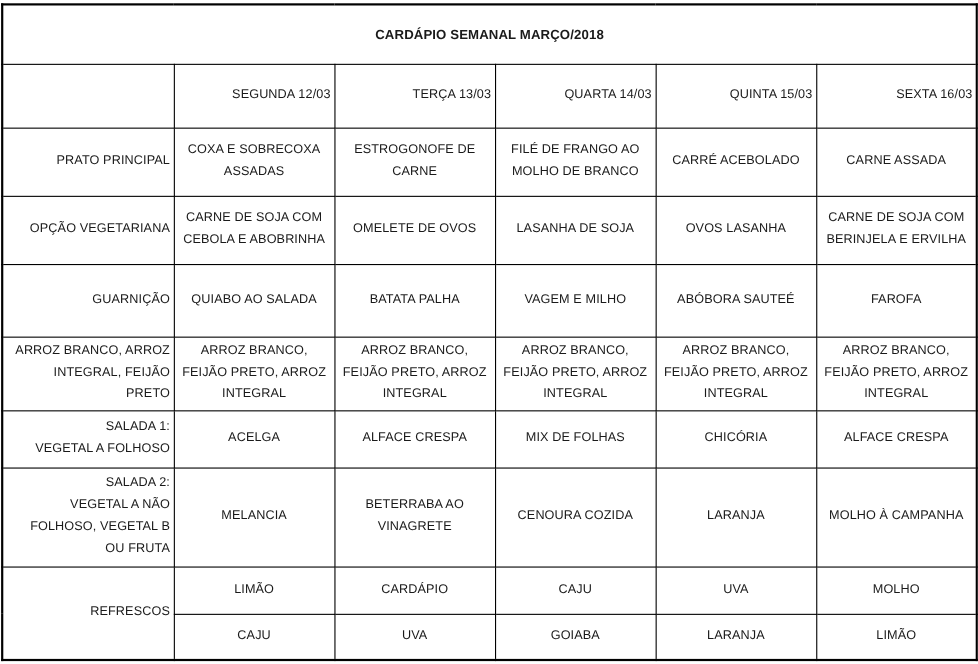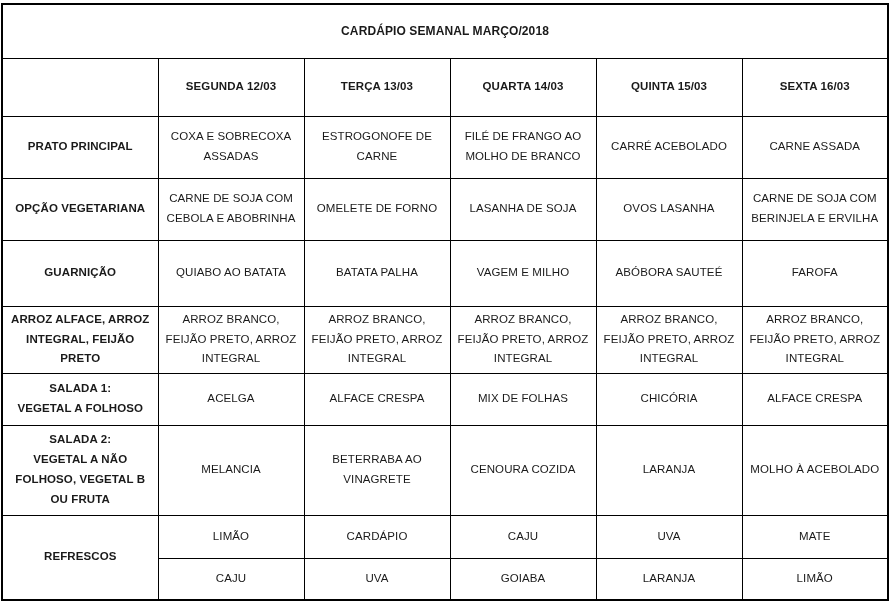--- a/index.html
+++ b/index.html
@@ -23,21 +23,21 @@
     text-align: center;
     vertical-align: middle;
     font-size: 11.5px;
     color: #1a1a1a;
     letter-spacing: 0.1px;
     line-height: 1.72;
     padding: 1px 3px;
     white-space: pre-line;
     overflow: hidden;
   }
-  table.menu th { font-weight: bold; }
+  table.menu th { font-weight: normal; text-align: right; }
   table.menu td { font-weight: normal; }
   tr.title-row td {
     font-weight: bold;
     font-size: 12px;
   }
   tr.title-row     { height: 54px; }
   tr.header-row    { height: 58px; }
   tr.row-prato     { height: 62px; }
   tr.row-veg       { height: 62px; }
   tr.row-guarnicao { height: 66px; }
@@ -83,38 +83,38 @@
     <td>FILÉ DE FRANGO AO
 MOLHO DE BRANCO</td>
     <td>CARRÉ ACEBOLADO</td>
     <td>CARNE ASSADA</td>
   </tr>
 
   <tr class="row-veg">
     <th>OPÇÃO VEGETARIANA</th>
     <td>CARNE DE SOJA COM
 CEBOLA E ABOBRINHA</td>
-    <td>OMELETE DE FORNO</td>
+    <td>OMELETE DE OVOS</td>
     <td>LASANHA DE SOJA</td>
     <td>OVOS LASANHA</td>
     <td>CARNE DE SOJA COM
 BERINJELA E ERVILHA</td>
   </tr>
 
   <tr class="row-guarnicao">
     <th>GUARNIÇÃO</th>
-    <td>QUIABO AO BATATA</td>
+    <td>QUIABO AO SALADA</td>
     <td>BATATA PALHA</td>
     <td>VAGEM E MILHO</td>
     <td>ABÓBORA SAUTEÉ</td>
     <td>FAROFA</td>
   </tr>
 
   <tr class="row-arroz">
-    <th>ARROZ ALFACE, ARROZ
+    <th>ARROZ BRANCO, ARROZ
 INTEGRAL, FEIJÃO PRETO</th>
     <td>ARROZ BRANCO,
 FEIJÃO PRETO, ARROZ
 INTEGRAL</td>
     <td>ARROZ BRANCO,
 FEIJÃO PRETO, ARROZ
 INTEGRAL</td>
     <td>ARROZ BRANCO,
 FEIJÃO PRETO, ARROZ
 INTEGRAL</td>
@@ -139,30 +139,30 @@
   <tr class="row-salada2">
     <th>SALADA 2:
 VEGETAL A NÃO
 FOLHOSO, VEGETAL B
 OU FRUTA</th>
     <td>MELANCIA</td>
     <td>BETERRABA AO
 VINAGRETE</td>
     <td>CENOURA COZIDA</td>
     <td>LARANJA</td>
-    <td>MOLHO À ACEBOLADO</td>
+    <td>MOLHO À CAMPANHA</td>
   </tr>
 
   <tr class="row-refresco1">
     <th rowspan="2">REFRESCOS</th>
     <td>LIMÃO</td>
     <td>CARDÁPIO</td>
     <td>CAJU</td>
     <td>UVA</td>
-    <td>MATE</td>
+    <td>MOLHO</td>
   </tr>
 
   <tr class="row-refresco2">
     <td>CAJU</td>
     <td>UVA</td>
     <td>GOIABA</td>
     <td>LARANJA</td>
     <td>LIMÃO</td>
   </tr>
 </tbody>

